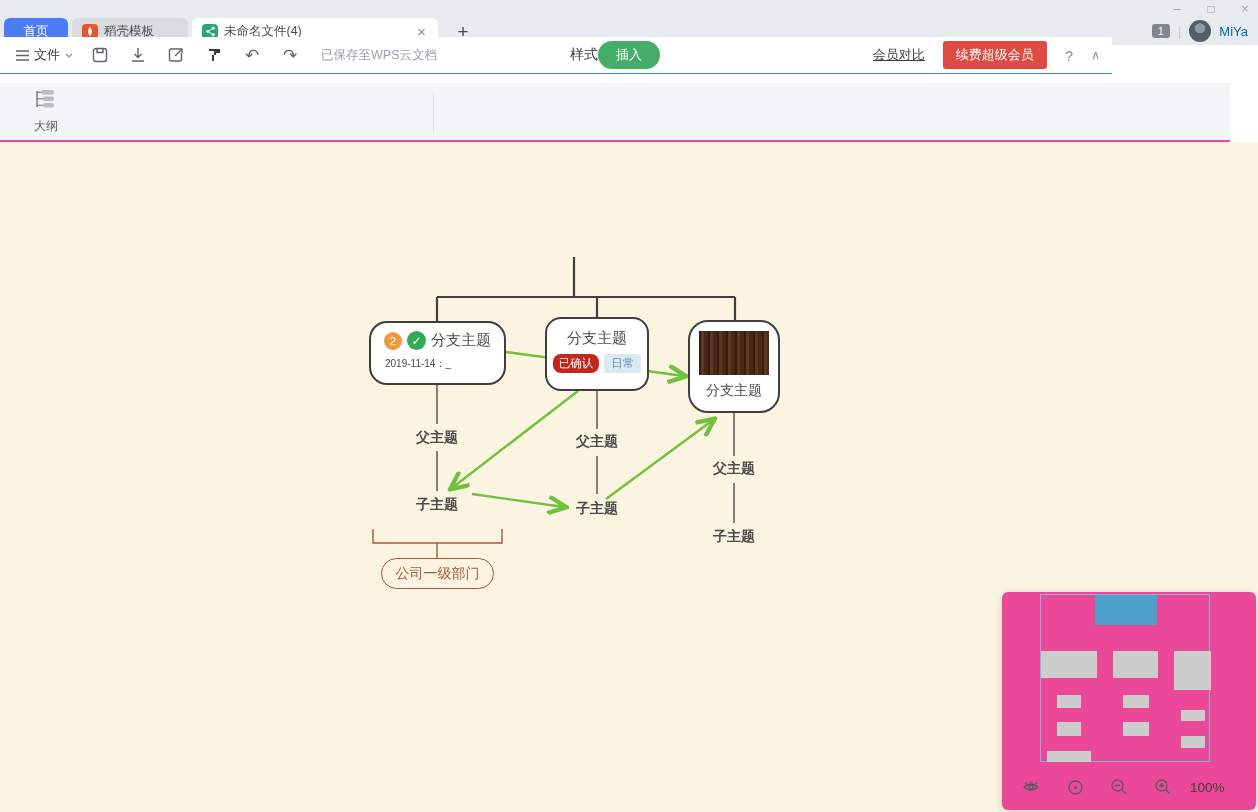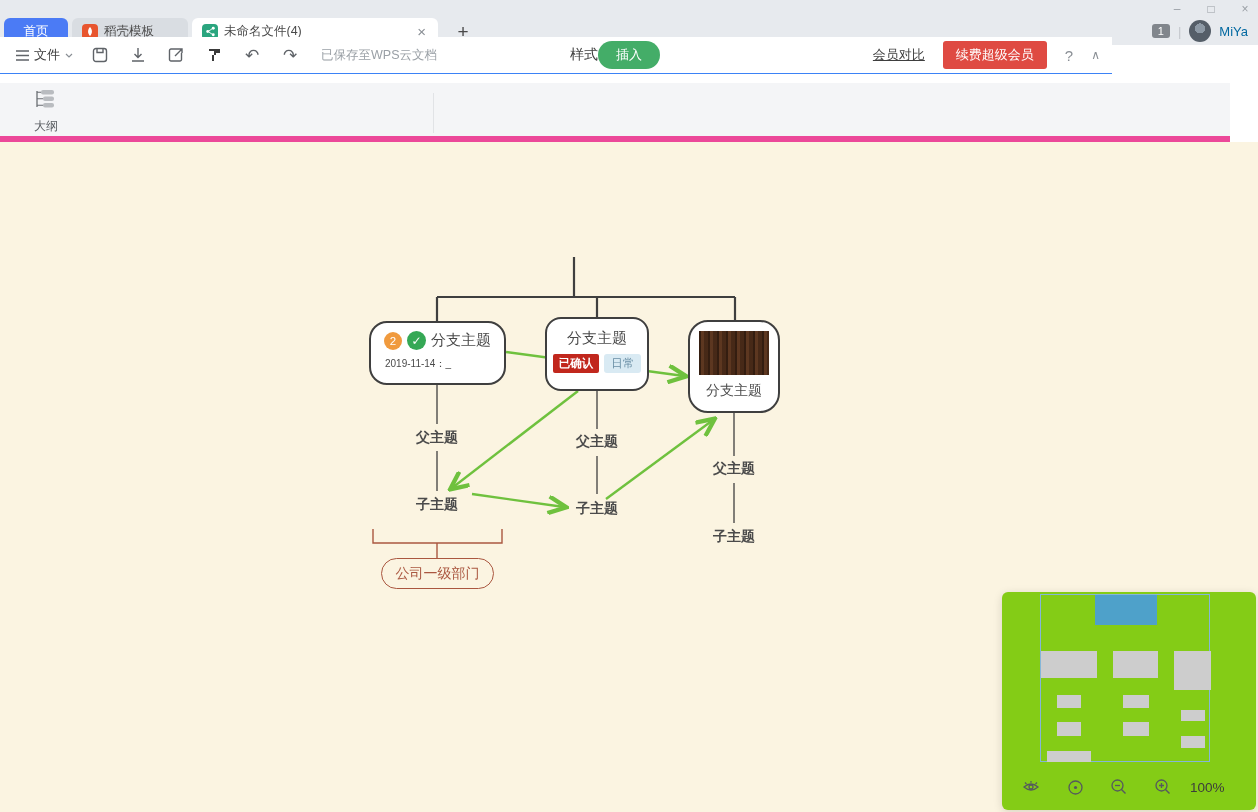--- a/index.html
+++ b/index.html
@@ -41,21 +41,21 @@
   .style-tab { font-size:14px; color:#3f3f3f; cursor:pointer; }
   .insert-btn { background:#44ad68; color:#fff; font-size:13px; border-radius:14px; padding:5px 18px; cursor:pointer; }
   .r1-right { position:absolute; right:12px; top:0; height:36px; display:flex; align-items:center; gap:18px; }
   .member-link { font-size:13px; color:#3f3f3f; text-decoration:underline; cursor:pointer; }
   .renew-btn { background:#df4a42; color:#fff; font-size:13px; border-radius:3px; padding:5px 13px; cursor:pointer; }
   .help-q { font-size:15px; color:#8a8f95; cursor:pointer; }
   .collapse-c { font-size:12px; color:#8a8f95; cursor:pointer; }
 
   
   .row2 { position:absolute; left:0; top:83px; width:1230px; height:59px; background:#f4f5f7;
-    border-bottom:6px solid #ec4899; }
+    border-bottom:2px solid #ec4899; }
   .outline-btn { position:absolute; left:22px; top:6px; width:48px; text-align:center; cursor:pointer; }
   .outline-btn .lbl { font-size:12px; color:#5a5e63; margin-top:5px; }
   .ins-item { position:absolute; display:flex; align-items:center; gap:5px; font-size:12.5px; color:#c7cacd; cursor:default; }
   .ins-item svg { flex:none; }
   .rdiv { position:absolute; top:10px; width:1px; height:40px; background:#e1e3e6; }
   .tool { position:absolute; width:46px; text-align:center; cursor:default; color:#b8bcc0; }
   .tool .ic { height:24px; display:flex; align-items:center; justify-content:center; }
   .tool .lbl { font-size:12px; margin-top:3px; white-space:nowrap; }
   .numrow { position:absolute; left:752px; top:89px; display:flex; gap:7px; }
   .numc { width:20px; height:20px; border-radius:50%; color:#fff; font-size:12px;
@@ -85,36 +85,36 @@
   .b1-row { display:flex; align-items:center; gap:5px; margin:8px 0 0 13px; }
   .badge-num { width:18px; height:18px; border-radius:50%; background:#f09a3e; color:#fff;
     font-size:11.5px; display:flex; align-items:center; justify-content:center; }
   .badge-check { width:19px; height:19px; border-radius:50%; background:#35a855; color:#fff;
     font-size:12px; display:flex; align-items:center; justify-content:center; }
   .b-label { font-size:15px; color:#4a4a4a; }
   .b1-date { font-size:10px; color:#4a4a4a; margin:7px 0 0 14px; }
   .b2 { left:545px; top:175px; width:104px; height:74px; border-radius:16px; text-align:center; cursor:pointer; }
   .b2 .b-label { display:block; margin-top:10px; }
   .tagrow { display:flex; gap:5px; justify-content:center; margin-top:6px; }
-  .tag-red { background:#c1271d; color:#fff; font-size:11.5px; padding:2px 6px; border-radius:2px;font-weight:bold; }
+  .tag-red { background:#c1271d; color:#fff; font-size:11.5px; padding:2px 6px; border-radius:8px; }
   .tag-blue { background:#d9eaf3; color:#6a8fa5; font-size:11.5px; padding:2px 7px; border-radius:3px; }
   .b3 { left:688px; top:178px; width:92px; height:93px; border-radius:20px; text-align:center; cursor:pointer; }
   .wood { width:70px; height:44px; margin:9px auto 0; background:
     repeating-linear-gradient(90deg, rgba(0,0,0,.25) 0 2px, transparent 2px 6px),
     linear-gradient(180deg,#5a3категор, #4a2c1a);
     background-color:#4e2f1c;
     background-image:repeating-linear-gradient(90deg, rgba(20,8,2,.45) 0 2px, rgba(120,70,40,.35) 2px 5px, rgba(60,32,16,.4) 5px 9px); }
   .b3 .b-label { display:block; font-size:14px; margin-top:7px; }
   .txtnode { position:absolute; z-index:2; width:64px; text-align:center; font-size:14px; color:#4b4b4b; cursor:pointer;font-weight:bold; }
   .pill-node { position:absolute; z-index:2; left:381px; top:416px; width:113px; height:31px;
     border:1.5px solid #aa5740; border-radius:16px; color:#aa5740; font-size:14px;
     display:flex; align-items:center; justify-content:center; background:transparent; cursor:pointer; }
 
   
-  .minimap { position:absolute; right:2px; bottom:2px; width:254px; height:218px; background:#84cc16;
+  .minimap { position:absolute; right:2px; bottom:2px; width:254px; height:218px; background:#ec4899;
     border-radius:6px; box-shadow:0 2px 10px rgba(0,0,0,.14); z-index:5;margin-top:16px; }
   .mm-view { position:absolute; left:38px; top:2px; width:170px; height:168px; border:1px solid #85b6d8; cursor:move; }
   .mm-blk { position:absolute; background:#cdcdcd; }
   .mm-root { background:#4ea1ca; }
   .mm-ctl { position:absolute; left:0; bottom:8px; width:254px; height:30px; display:flex; align-items:center; }
   .mm-btn { width:30px; height:26px; display:flex; align-items:center; justify-content:center; color:#55595e; cursor:pointer; }
   .mm-zoom { font-size:13.5px; color:#3c3c3c; margin-left:12px; }
 </style>
 </head>
 <body>

